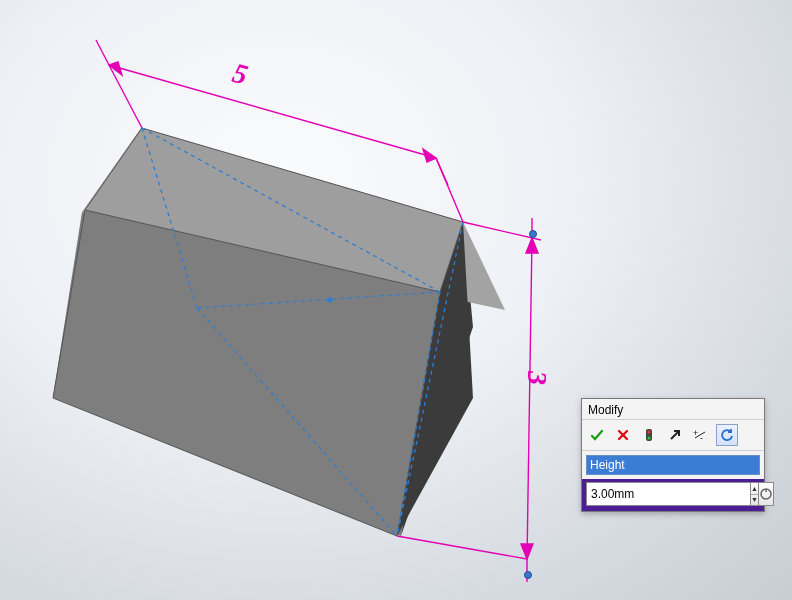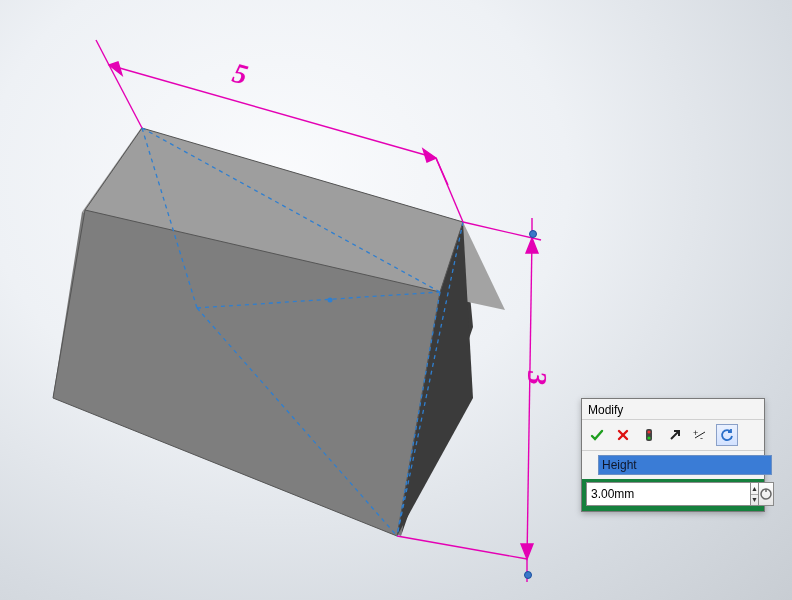--- a/index.html
+++ b/index.html
@@ -94,27 +94,26 @@
     box-sizing: border-box;
     height: 20px;
     border: 1px solid #6a8fc4;
     padding: 1px 3px;
     font-size: 12px;
     background: #fff;
     color: #fff;
   }
   .name-field.hl {
     background: #3a7cd6;
-    color:#0f172a;
-    margin-left:12px;
+    color:#ffffff;
   }
   .value-row {
     display:flex; align-items:stretch;
     padding: 3px 4px 5px 4px;
-    background:#15803d;
+    background:#4c1d95;
   }
   .value-field {
     flex:1;
     height:20px;
     border:1px solid #8a8a8a;
     padding:1px 4px;
     font-size:12px;
     background:#fff;
   }
   .spin {

